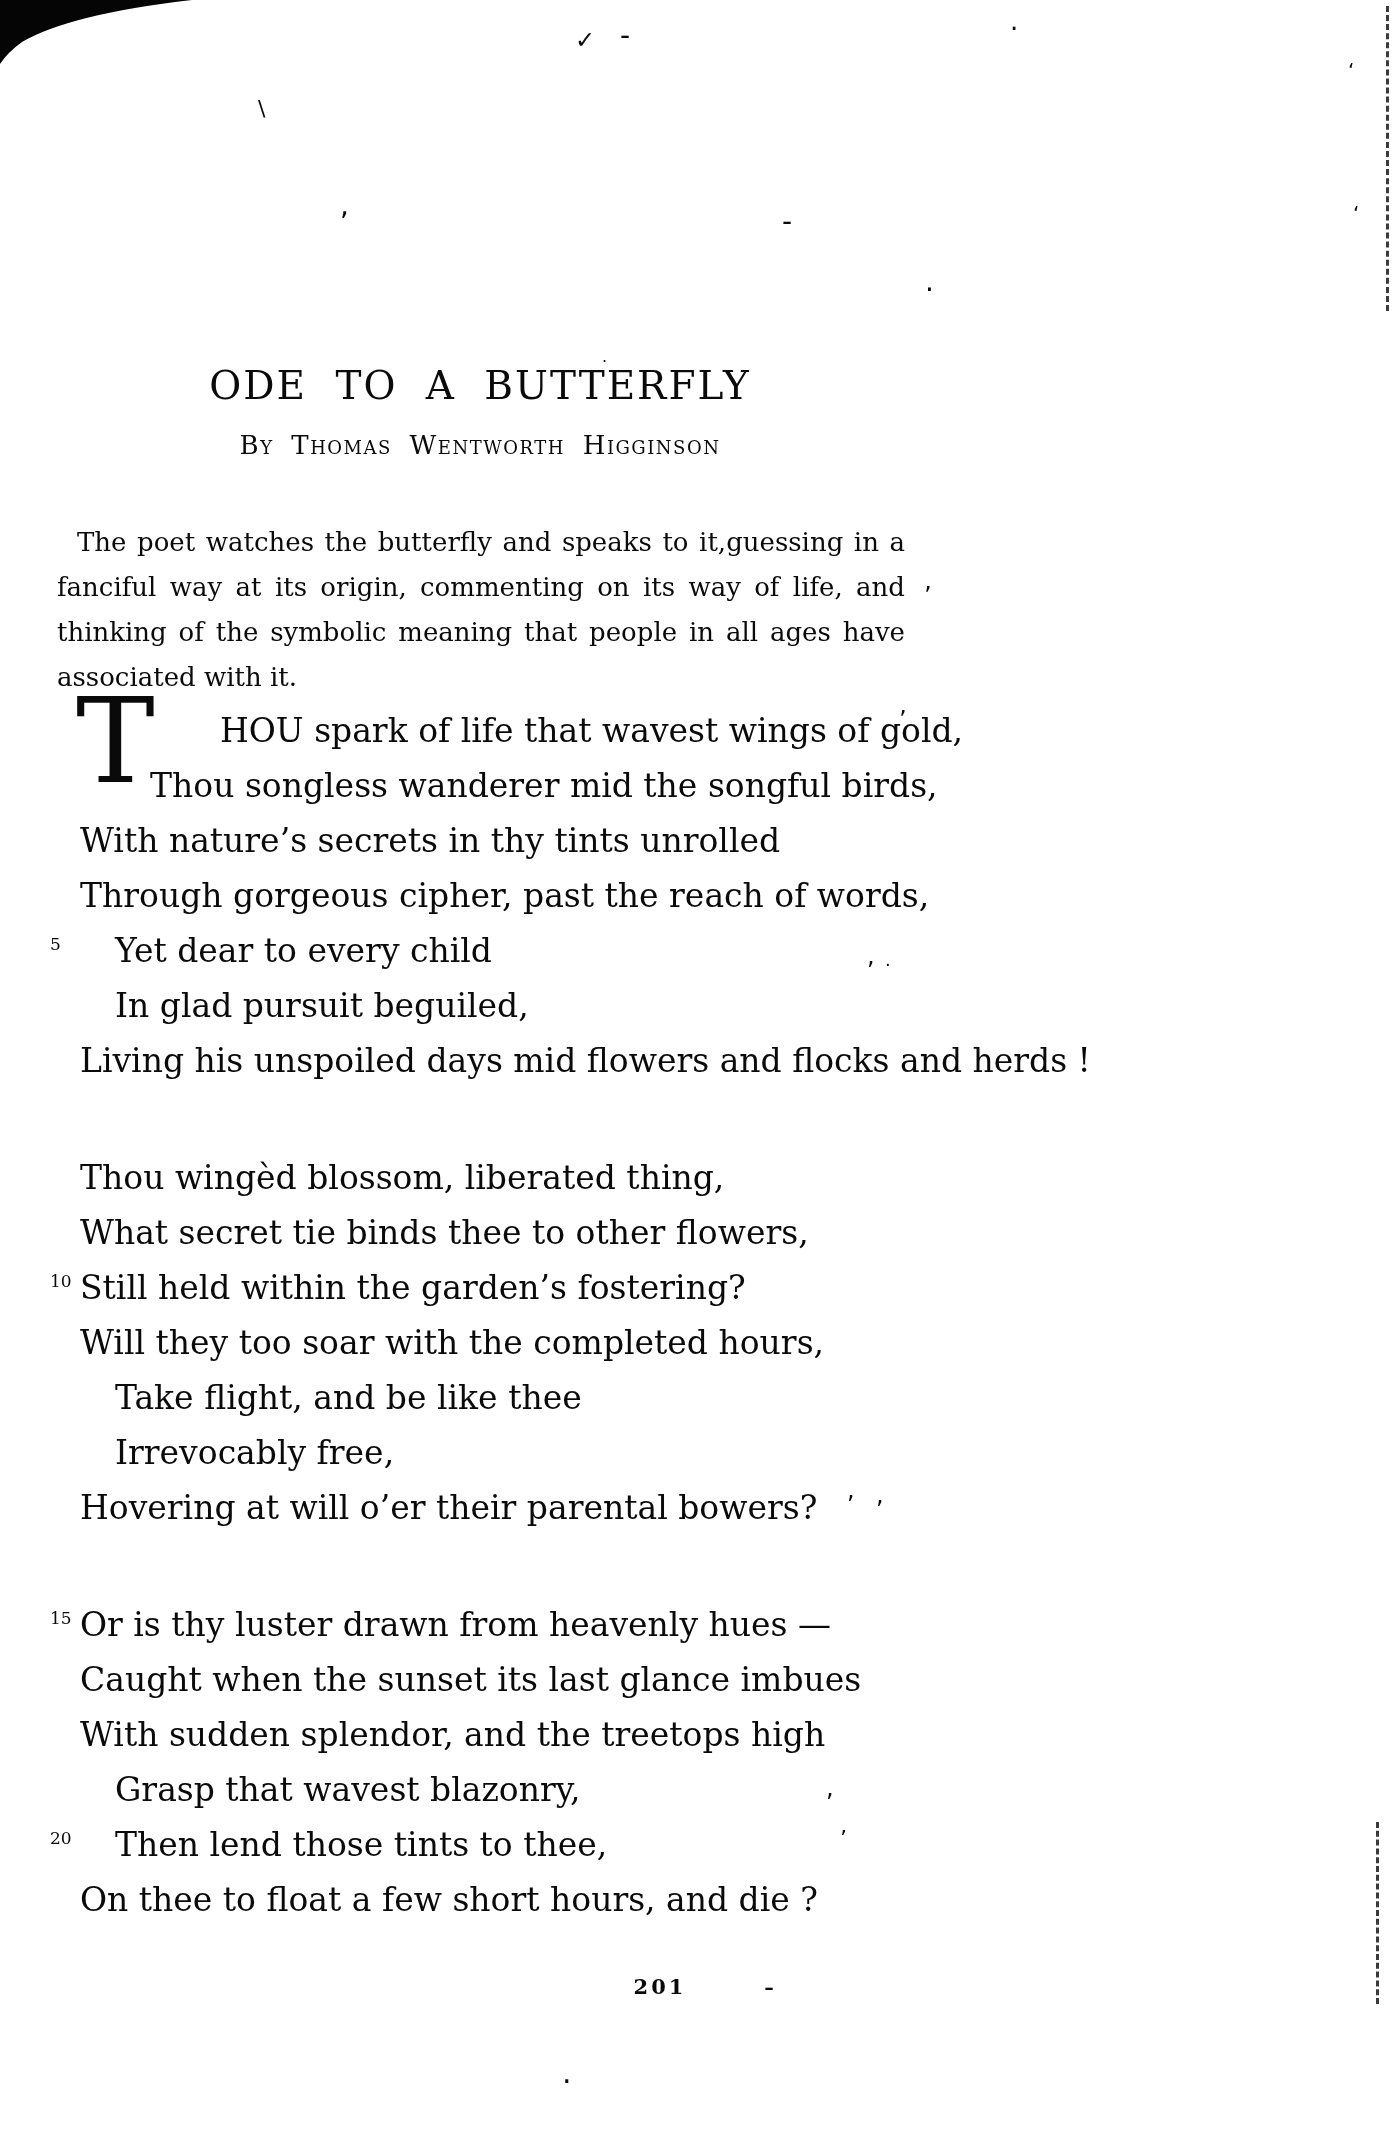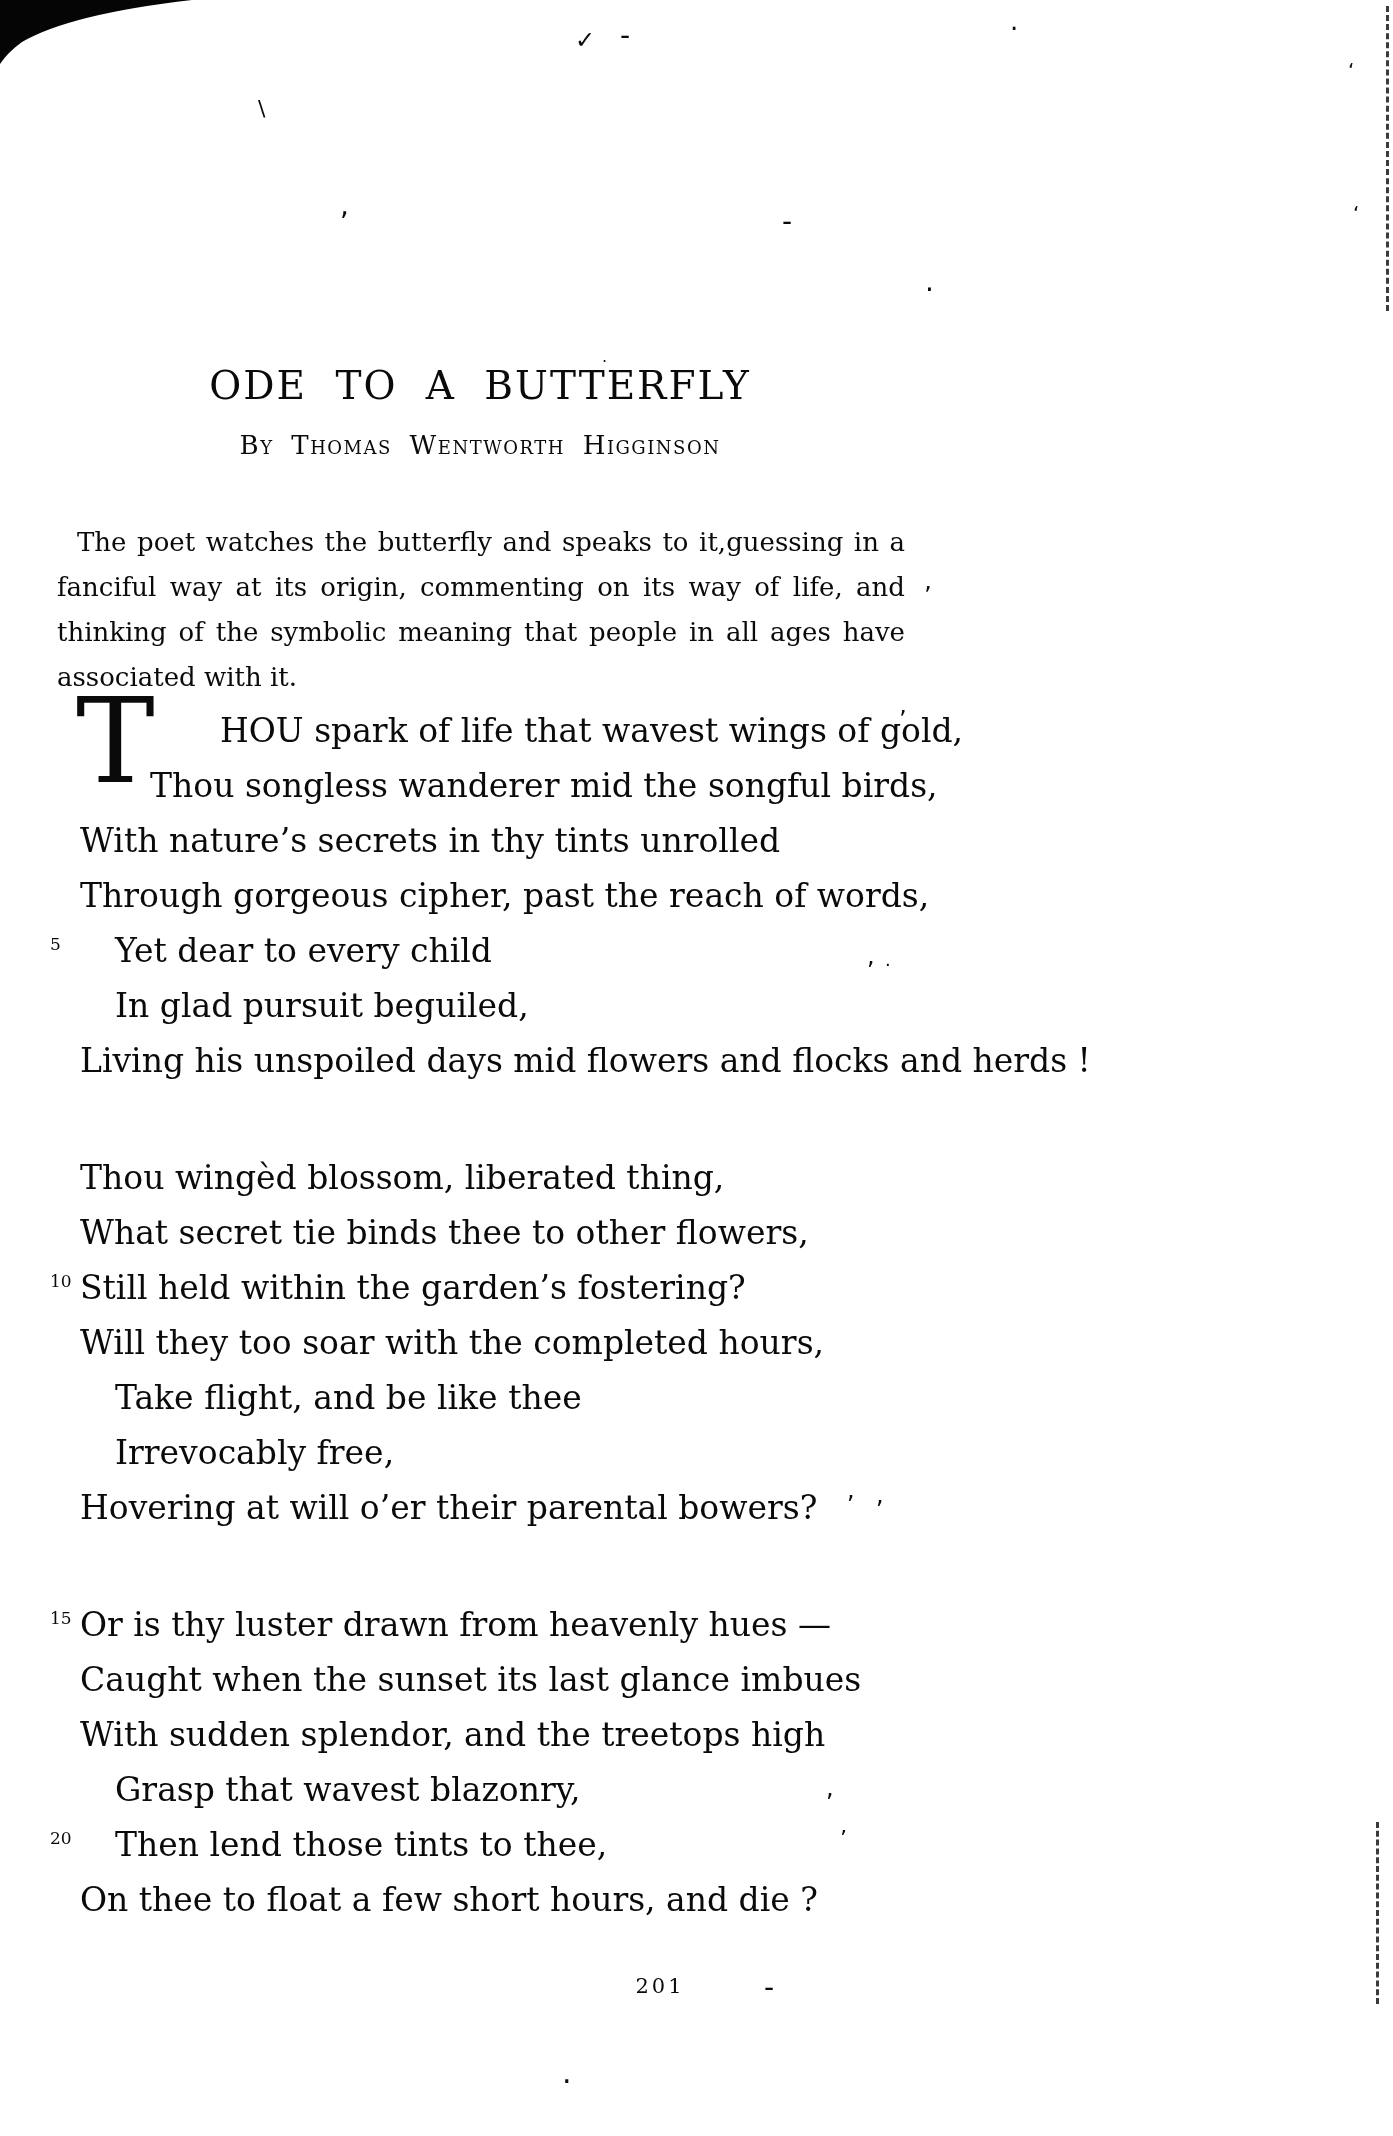--- a/index.html
+++ b/index.html
@@ -41,21 +41,21 @@
   }
   .ind1{padding-left:35px;}
   .s0 .line:nth-child(1){padding-left:140px;}
   .s0 .line:nth-child(2){padding-left:70px;}
   .lnum{
     position:absolute;left:-30px;top:13px;
     font-size:17px;line-height:17px;padding-left:0 !important;
   }
   .pagenum{
     position:absolute;top:1974px;left:560px;width:200px;text-align:center;
-    font-size:21px;letter-spacing:3px;font-weight:normal;
+    font-size:21px;letter-spacing:3px;font-weight:bold;
   }
   
   .stray{position:absolute;color:#0a0a0a;font-family:"DejaVu Sans",sans-serif;}
   .edge-mark{
     position:absolute;width:0;
     border-left:3px dashed #1a1a1a;opacity:.85;
   }
 </style>
 </head>
 <body>

